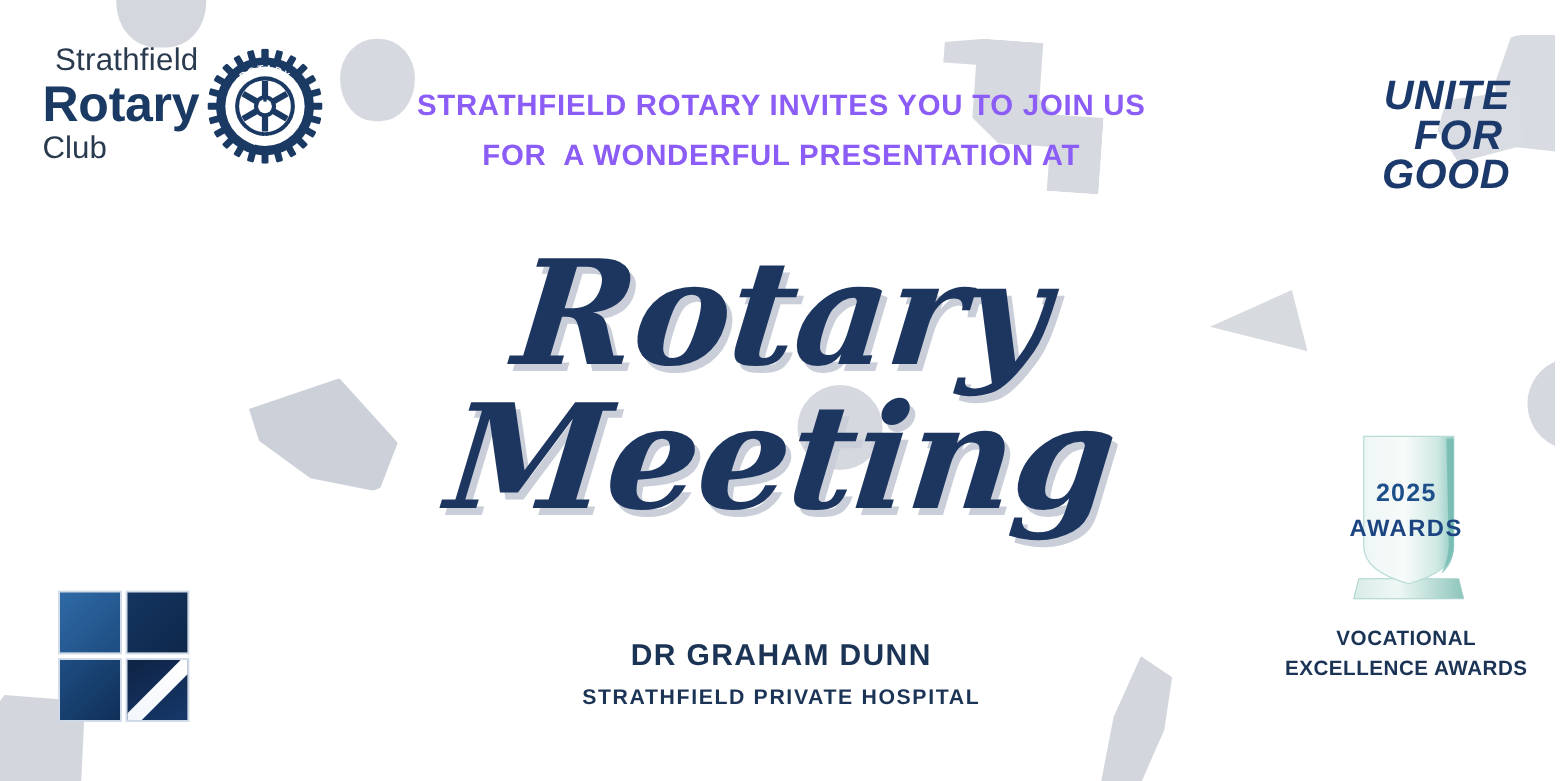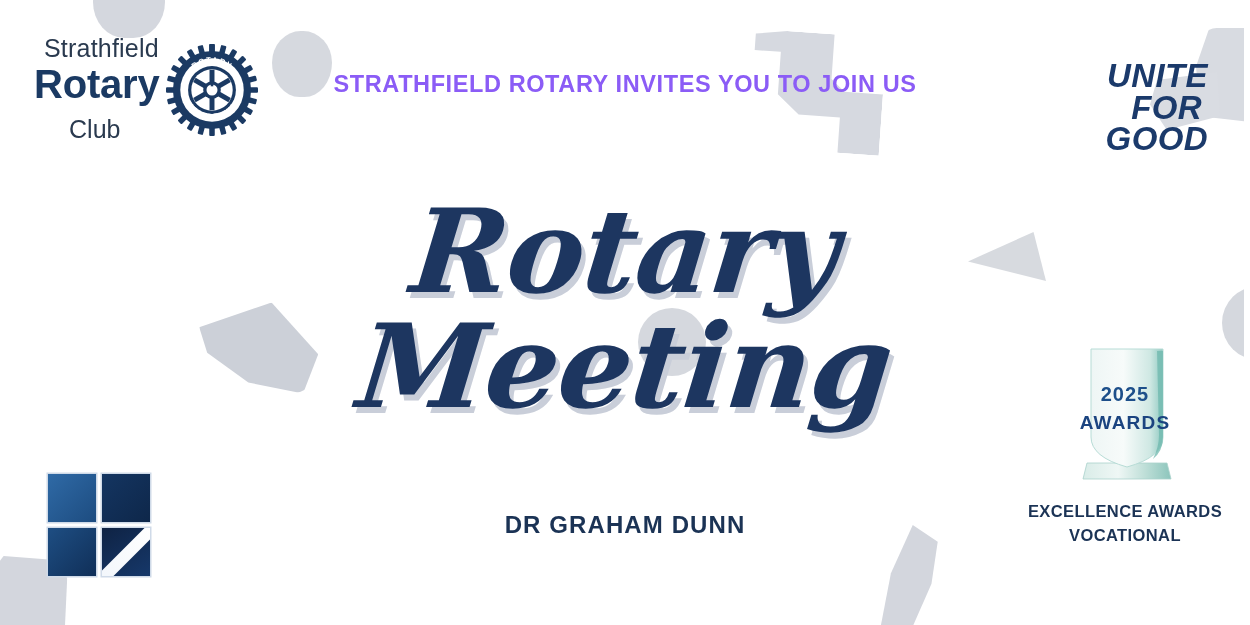--- a/index.html
+++ b/index.html
@@ -125,22 +125,22 @@
     font-size: 40px;
     font-weight: 700;
     letter-spacing: -0.2px;
     color: #1b3a63;
     margin-top: 3px;
   }
   .club-sub {
     font-size: 25px;
     font-weight: 400;
     color: #2a3a4f;
-    text-align: center;
-    margin-top: 13px;
+    text-align: left;
+    margin-top: 2px;
     margin-right: 4px;
   }
   .rotary-wheel {
     width: 92px; height: 92px;
     margin-left: 6px;
     margin-top: 2px;
   }
 
   
   .headline {
@@ -349,35 +349,37 @@
         <textPath href="#arcTop" startOffset="50%" text-anchor="middle">ROTARY</textPath>
       </text>
       <text font-family="'Liberation Sans', sans-serif" font-size="6.6" font-weight="700" fill="#ffffff" letter-spacing="0.7">
         <textPath href="#arcBot" startOffset="50%" text-anchor="middle">INTERNATIONAL</textPath>
       </text>
     </svg>
   </div>
 
   <div class="headline">
     <div>STRATHFIELD ROTARY INVITES YOU TO JOIN US</div>
+    <div>FOR  A WONDERFUL PRESENTATION AT</div>
   </div>
 
   <div class="unite">
     <span class="u1">UNITE</span>
     <span class="u2">FOR</span>
     <span class="u3">GOOD</span>
   </div>
 
   <div class="script-title">
     <div class="line line-1">Rotary</div>
     <div class="line line-2">Meeting</div>
   </div>
 
   <div class="speaker">
     <div class="speaker-name">DR GRAHAM DUNN</div>
+    <div class="speaker-org">STRATHFIELD PRIVATE HOSPITAL</div>
   </div>
 
   <div class="square-logo">
     <div class="sq sq-tl"></div>
     <div class="sq sq-tr"></div>
     <div class="sq sq-bl"></div>
     <div class="sq sq-br"></div>
   </div>
 
   <svg class="trophy" viewBox="0 0 104 150">
@@ -399,17 +401,17 @@
     <path d="M12,118 L92,118 L96,134 L8,134 Z" fill="url(#baseG)" stroke="#a9d2cb" stroke-width="0.8"></path>
 
     <path d="M16,4 L88,4 L88,92 Q88,112 52,122 Q16,112 16,92 Z" fill="url(#glassG)" stroke="#b7dcd6" stroke-width="1"></path>
 
     <path d="M82,6 L88,6 L88,92 Q88,106 78,114 Q84,102 84,90 Z" fill="#6fb8ae" opacity="0.75"></path>
     <text x="50" y="56" text-anchor="middle" font-family="'Liberation Sans', sans-serif" font-size="20" font-weight="700" letter-spacing="1" fill="#1d4f8a">2025</text>
     <text x="50" y="84" text-anchor="middle" font-family="'Liberation Sans', sans-serif" font-size="19" font-weight="700" letter-spacing="1.2" fill="#1b4480">AWARDS</text>
   </svg>
 
   <div class="trophy-caption">
+    <div>VOCATIONAL</div>
     <div>EXCELLENCE AWARDS</div>
-    <div>VOCATIONAL</div>
   </div>
 
 </div>
 
 </body></html>

